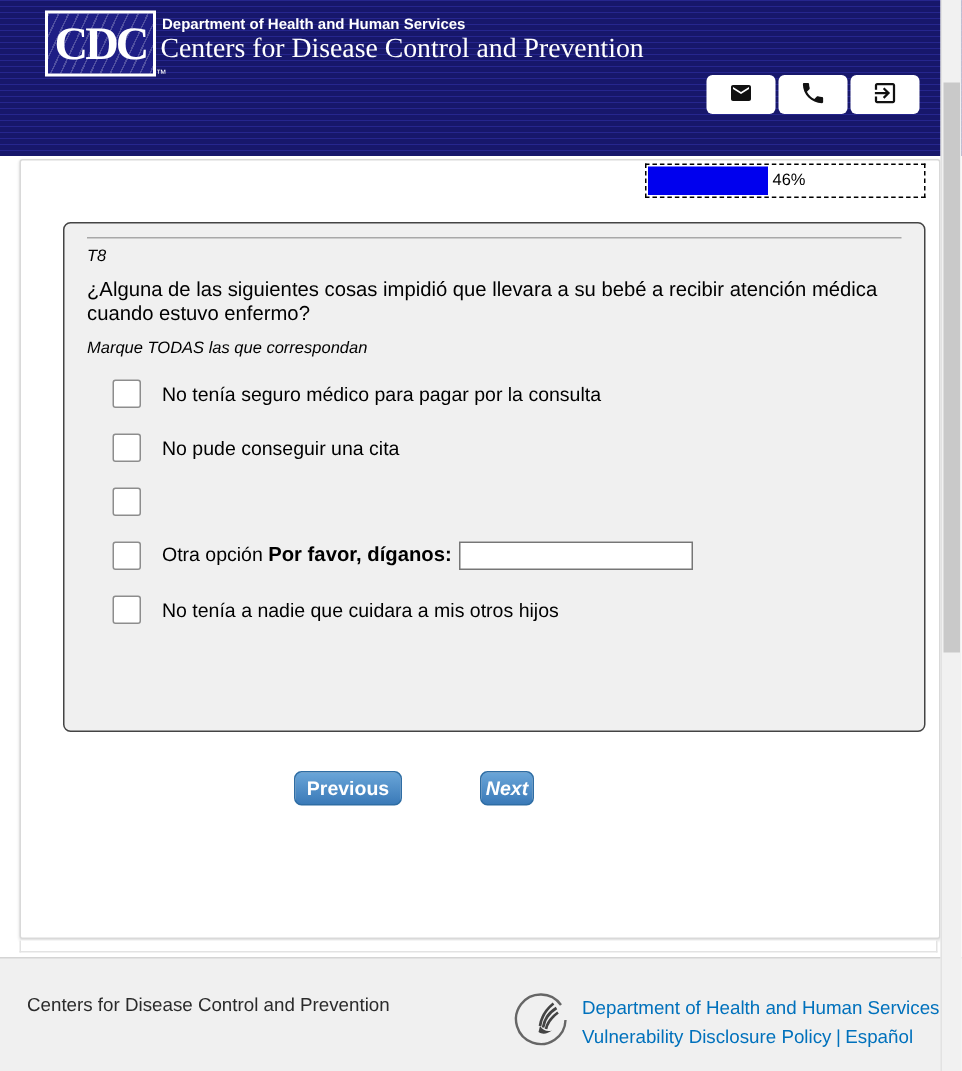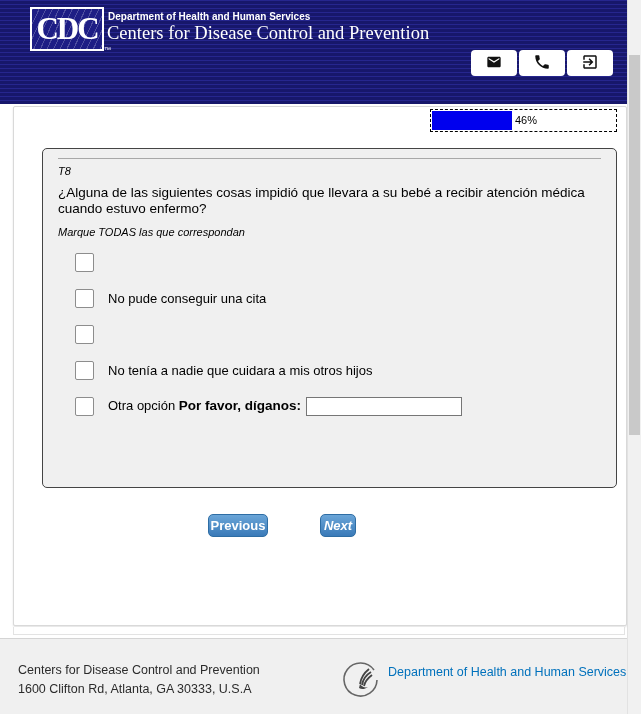--- a/index.html
+++ b/index.html
@@ -72,21 +72,21 @@
     vertical-align:middle;margin-left:5px;font-size:12px;padding:0 2px;
   }
   
   .nav-btn{
     position:absolute;top:514px;height:23px;
     background:linear-gradient(#6aa5d8,#3a7ab8);
     border:1px solid #2e6da4;border-radius:5px;
     color:#fff;font-weight:bold;font-size:13px;font-family:inherit;
     padding:0;cursor:pointer;
   }
-  .btn-prev{left:208px;width:60px;}
+  .btn-prev{left:196px;width:72px;}
   .btn-next{left:320px;width:36px;font-style:italic;}
   
   .footer{
     position:absolute;left:0;top:638px;width:641px;height:76px;
     background:#f0f0f0;border-top:1px solid #d4d4d4;box-sizing:border-box;
   }
   .f-line1{position:absolute;left:18px;top:24px;font-size:12.5px;color:#2b2b2b;}
   .f-line2{position:absolute;left:18px;top:43px;font-size:12.5px;color:#2b2b2b;}
   .hhs-logo{position:absolute;left:341px;top:21px;width:40px;height:40px;}
   .f-links{position:absolute;left:388px;top:24px;font-size:12.5px;line-height:19px;}
@@ -139,57 +139,60 @@
 
 <div class="fieldset">
   <div class="fs-rule"></div>
   <div class="qid">T8</div>
   <div class="question">¿Alguna de las siguientes cosas impidió que llevara a su bebé a recibir atención médica cuando estuvo enfermo?</div>
   <div class="instruction">Marque TODAS las que correspondan</div>
 
   <div class="options">
     <div class="opt-row">
       <span class="cb"></span>
+      <span class="opt-label">No tenía seguro médico para pagar por la consulta</span>
     </div>
     <div class="opt-row">
       <span class="cb"></span>
       <span class="opt-label">No pude conseguir una cita</span>
     </div>
     <div class="opt-row">
       <span class="cb"></span>
     </div>
     <div class="opt-row">
       <span class="cb"></span>
-      <span class="opt-label">No tenía a nadie que cuidara a mis otros hijos</span>
-    </div>
-    <div class="opt-row">
-      <span class="cb"></span>
       <span class="other-line">
         <span>Otra opción</span>
         <span class="other-prompt">Por favor, díganos:</span><input class="other-input" type="text" value="" style="">
       </span>
+    </div>
+    <div class="opt-row">
+      <span class="cb"></span>
+      <span class="opt-label">No tenía a nadie que cuidara a mis otros hijos</span>
     </div>
   </div>
 </div>
 
 <button class="nav-btn btn-prev">Previous</button>
 <button class="nav-btn btn-next">Next</button>
 
 <div class="footer">
   <div class="f-line1">Centers for Disease Control and Prevention</div>
-  <div class="f-line2">1600 Clifton Rd, Atlanta, GA 30333, U.S.A</div>
 
   <span class="hhs-logo">
     <svg width="40" height="40" viewBox="0 0 40 40">
       <path d="M33 10 A 16.5 16.5 0 1 0 36 20" fill="none" stroke="#666" stroke-width="1.6"></path>
       <path d="M28 9 C 23 13 20 17 19 24 M30 12 C 25 15 22 19 21 25 M31 15 C 27 18 24 21 23 26" fill="none" stroke="#444" stroke-width="1.8"></path>
       <path d="M19 24 C 21 27 24 28 27 27 C 24 29 21 30 18 28 Z" fill="#444"></path>
     </svg>
   </span>
 
   <div class="f-links">
     <div><a>Department of Health and Human Services</a></div>
+    <div>
+      <a>Vulnerability Disclosure Policy</a><span class="f-sep">|</span><a>Español</a>
+    </div>
   </div>
 </div>
 
 <div class="scrollbar">
   <div class="scroll-thumb"></div>
 </div>
 
 </body></html>

